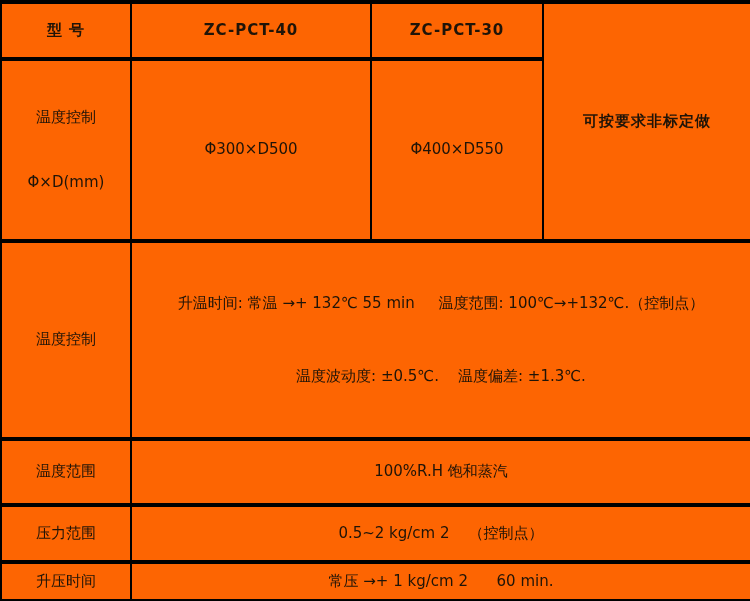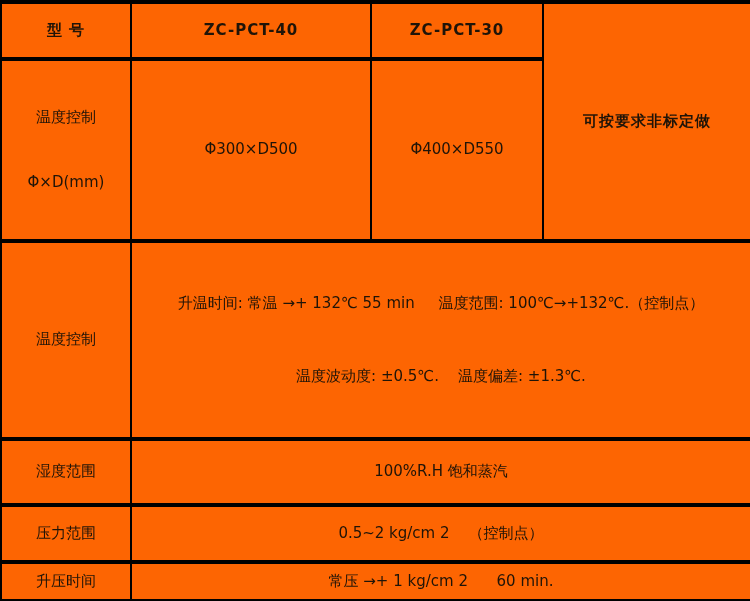--- a/index.html
+++ b/index.html
@@ -75,21 +75,21 @@
 
   <tr class="r3">
     <td class="label">温度控制</td>
     <td colspan="3" class="two-line">
       <div>升温时间: 常温 →+ 132℃ 55 min     温度范围: 100℃→+132℃.（控制点）</div>
       <div>温度波动度: ±0.5℃.    温度偏差: ±1.3℃.</div>
     </td>
   </tr>
 
   <tr class="r4">
-    <td class="label">湿度范围</td>
+    <td class="label">温度范围</td>
     <td colspan="3">100%R.H 饱和蒸汽</td>
   </tr>
 
   <tr class="r5">
     <td class="label">压力范围</td>
     <td colspan="3">0.5~2 kg/cm 2    （控制点）</td>
   </tr>
 
   <tr class="r6">
     <td class="label">升压时间</td>

